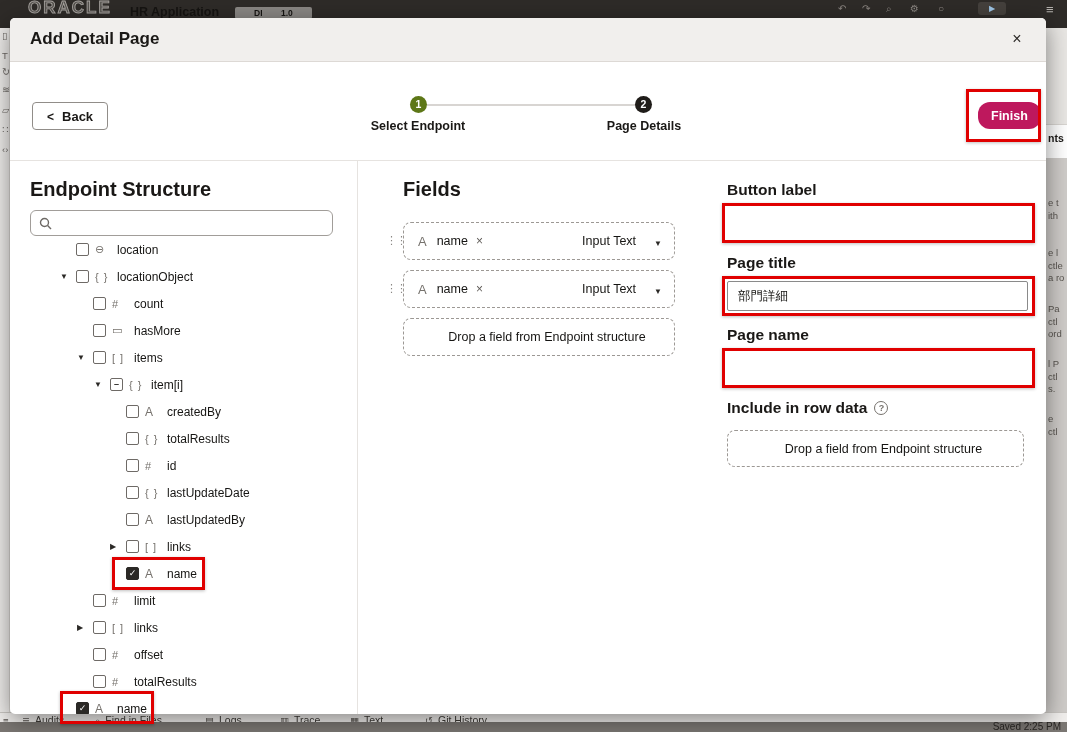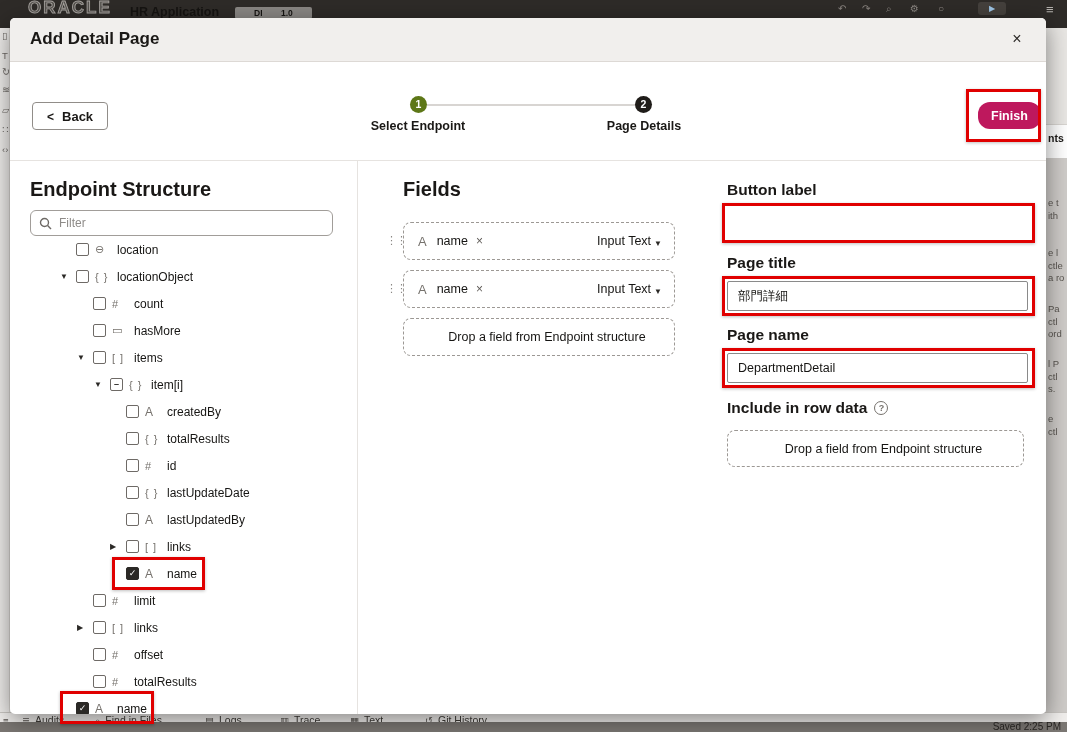--- a/index.html
+++ b/index.html
@@ -78,21 +78,21 @@
   .cb.indet { color:#2b2926; font-weight:bold; line-height:10px; }
   .ticon { width:20px; margin-left:6px; font-size:11px; color:#76726d; flex:0 0 20px; text-align:left; letter-spacing:1px; white-space:nowrap; }
   .tlabel { font-size:12px; color:#161513; margin-left:2px; white-space:nowrap; }
 
   
   .fcard { position:absolute; left:393px; width:272px; height:38px; border:1px dashed #9c9894; border-radius:8px; background:#fff;
            display:flex; align-items:center; }
   .fcard .fa { font-size:13px; color:#76726d; margin-left:14px; }
   .fcard .fname { font-size:12.5px; color:#161513; margin-left:10px; }
   .fcard .fx { font-size:12px; color:#5f5b57; margin-left:8px; cursor:pointer; }
-  .fcard .fctl { margin-left:auto; margin-right:12px; display:flex; align-items:flex-end; gap:3px; cursor:pointer; }
+  .fcard .fctl { margin-left:auto; margin-right:12px; display:flex; align-items:flex-end; gap:18px; cursor:pointer; }
   .fcard .fctl .ctl-label { font-size:12.5px; color:#161513; }
   .fcard .fctl .caret { font-size:9px; color:#2b2926; }
   .fhandle { position:absolute; left:376px; width:10px; color:#8a8784; font-size:11px; letter-spacing:-1px; cursor:grab; }
   .dropzone { border:1px dashed #9c9894; border-radius:8px; background:#fff; display:flex; align-items:center;
               justify-content:center; font-size:12.5px; color:#161513; position:absolute;padding-left:16px; }
 
   
   .dlabel { position:absolute; left:717px; font-size:15.5px; font-weight:bold; color:#1a1816; }
   .dinput { position:absolute; left:717px; width:301px; height:30px; border:1px solid #8a8a8a; border-radius:2px;
             font-size:12.5px; color:#161513; padding:0 10px; font-family:inherit; outline:none; }
@@ -172,21 +172,20 @@
     <div class="top-divider"></div>
     <div class="v-divider"></div>
 
     
     <div class="panel-title" style="left:20px; top:160px">Endpoint Structure</div>
     <div class="filter-box">
       <svg width="13" height="13" viewBox="0 0 13 13">
           <circle cx="5.5" cy="5.5" r="4" fill="none" stroke="#6e6a66" stroke-width="1.4"></circle>
           <line x1="8.6" y1="8.6" x2="12" y2="12" stroke="#6e6a66" stroke-width="1.4"></line>
         </svg>
-      <input placeholder="Filter" style="">
     </div>
     <div id="tree">
         <div class="trow" style="top: 0px; padding-left: 66px;">
           <span class="cb"></span>
           <span class="ticon">⊖</span>
           <span class="tlabel">location</span>
         </div>
         <div class="trow" style="top: 27px; padding-left: 50px;">
           <span class="arrow" style="font-size: 8px;">▼</span>
           <span class="cb"></span>
@@ -300,21 +299,20 @@
         </div></span>
     <div class="dropzone" style="left:393px; top:300px; width:272px; height:38px">Drop a field from Endpoint structure</div>
 
     
     <div class="dlabel" style="top:163px">Button label</div>
 
     <div class="dlabel" style="top:236px">Page title</div>
     <input class="dinput" style="top: 263px;" value="部門詳細">
 
     <div class="dlabel" style="top:308px">Page name</div>
-    <input class="dinput" style="top: 335px;" value="DepartmentDetail">
 
     <div class="dlabel" style="top:381px"><span>Include in row data</span><span class="help">?</span></div>
     <div class="dropzone" style="left:717px; top:412px; width:297px; height:37px">Drop a field from Endpoint structure</div>
   </div>
 
   <div class="redbox" style="left:966px; top:89px;  width:75px;  height:53px"></div>
   <div class="redbox" style="left:722px; top:203px; width:313px; height:40px"></div>
   <div class="redbox" style="left:722px; top:276px; width:313px; height:40px"></div>
   <div class="redbox" style="left:722px; top:348px; width:313px; height:40px"></div>
   <div class="redbox" style="left:112px; top:557px; width:93px;  height:33px"></div>

